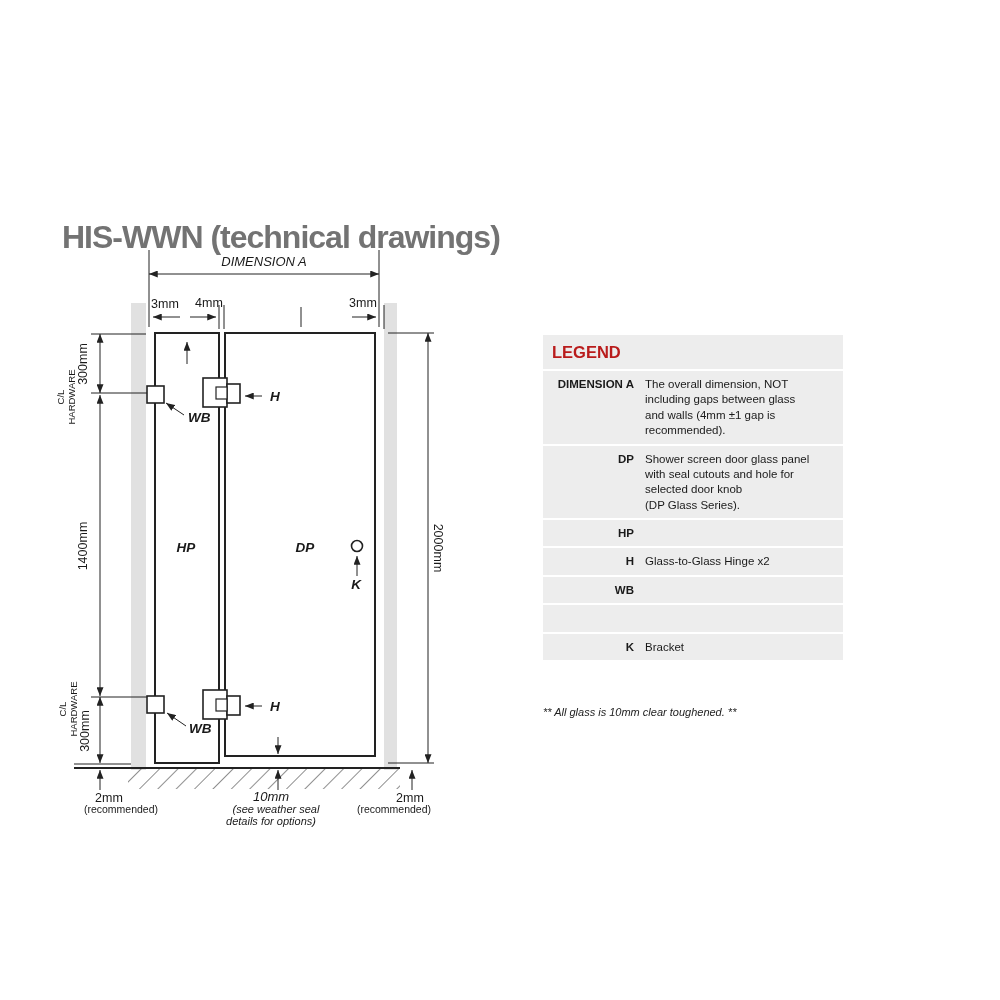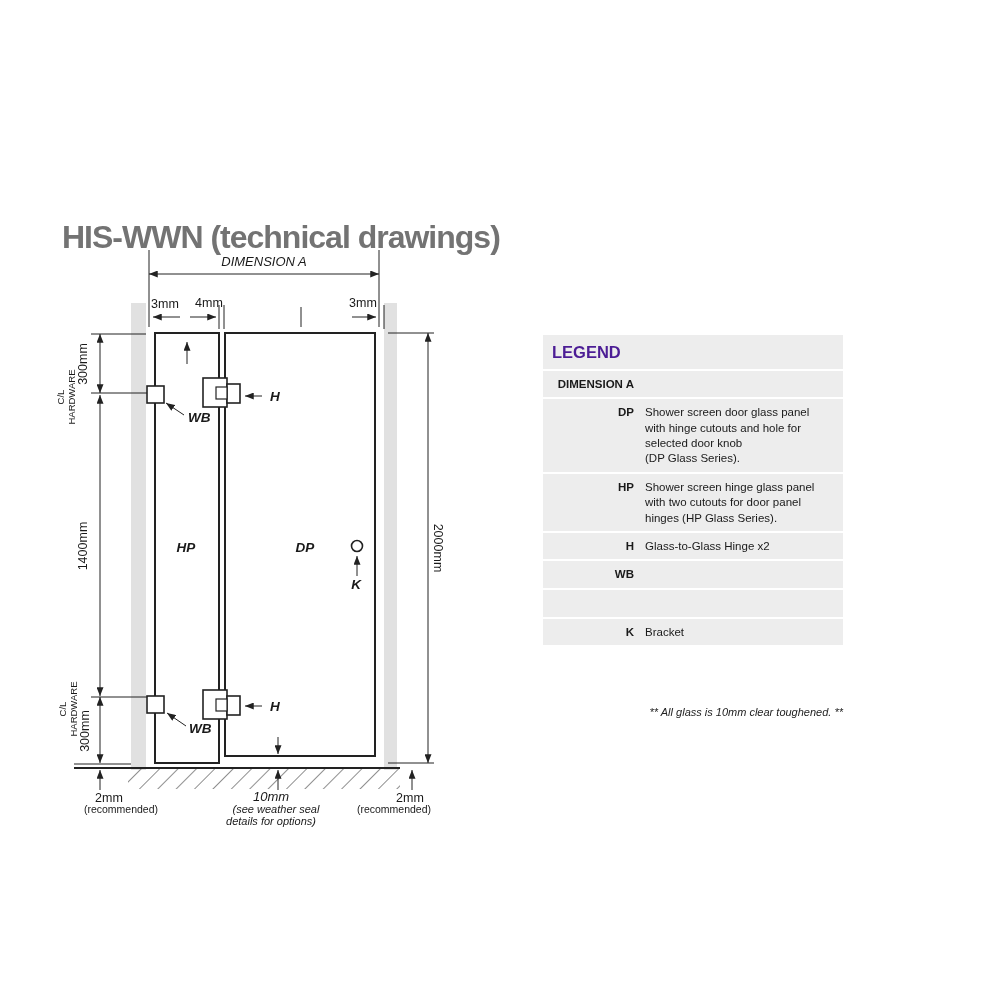--- a/index.html
+++ b/index.html
@@ -17,27 +17,27 @@
   text  { fill:#1a1a1a; }
   .t    { font-size:12.5px; }
   .ti   { font-size:13px; font-style:italic; }
   .tb   { font-size:13.5px; font-weight:bold; font-style:italic; }
   .ts   { font-size:10.5px; }
   .tsi  { font-size:11px; font-style:italic; }
   .clhw { font-size:9.5px; }
 
   
   .legend { position:absolute; left:543px; top:335px; width:300px; background:#ededed; }
-  .lg-head { font-size:16.5px; font-weight:bold; padding:8px 8px 7px 9px; color:#4c1d95; }
+  .lg-head { font-size:16.5px; font-weight:bold; padding:8px 8px 7px 9px; color:#b91c1c; }
   .lg-row { display:flex; border-top:2px solid #ffffff; padding:6px 0 5px 0; }
   .lg-row.empty { min-height:16px; }
   .lg-term { width:102px; text-align:right; font-weight:bold; font-size:11.5px;
              padding-right:11px; box-sizing:border-box; line-height:1.32; }
   .lg-desc { font-size:11.5px; line-height:1.34; white-space:pre; }
-  .legend-foot { position:absolute; left:543px; top:706px; width:300px; text-align:right;
+  .legend-foot { position:absolute; left:543px; top:706px; width:300px; text-align:left;
                  font-size:11px; font-style:italic; color:#222; white-space:nowrap; }
 </style>
 </head>
 <body>
 
 <div id="stage">
 
   <div class="page-title">HIS-WWN (technical drawings)</div>
 
   <svg id="draw" width="430" height="600" viewBox="40 235 430 600" xmlns="http://www.w3.org/2000/svg">
@@ -138,33 +138,34 @@
     <text x="270" y="711" class="tb">H</text>
     <line x1="186" y1="726" x2="167" y2="713" class="ln" marker-end="url(#ar)"></line>
     <text x="189" y="733" class="tb">WB</text>
   </svg>
 
   <div class="legend">
     <div class="lg-head">LEGEND</div>
 
     <div class="lg-row">
       <div class="lg-term">DIMENSION A</div>
+      <div class="lg-desc">The overall dimension, NOT
+including gaps between glass
+and walls (4mm ±1 gap is
+recommended).</div>
     </div>
     <div class="lg-row">
       <div class="lg-term">DP</div>
       <div class="lg-desc">Shower screen door glass panel
-with hinge cutouts and hole for
+with seal cutouts and hole for
 selected door knob
 (DP Glass Series).</div>
     </div>
     <div class="lg-row">
       <div class="lg-term">HP</div>
-      <div class="lg-desc">Shower screen hinge glass panel
-with two cutouts for door panel
-hinges (HP Glass Series).</div>
     </div>
     <div class="lg-row">
       <div class="lg-term">H</div>
       <div class="lg-desc">Glass-to-Glass Hinge x2</div>
     </div>
     <div class="lg-row">
       <div class="lg-term">WB</div>
     </div>
     <div class="lg-row empty">
       <div class="lg-term"></div>

